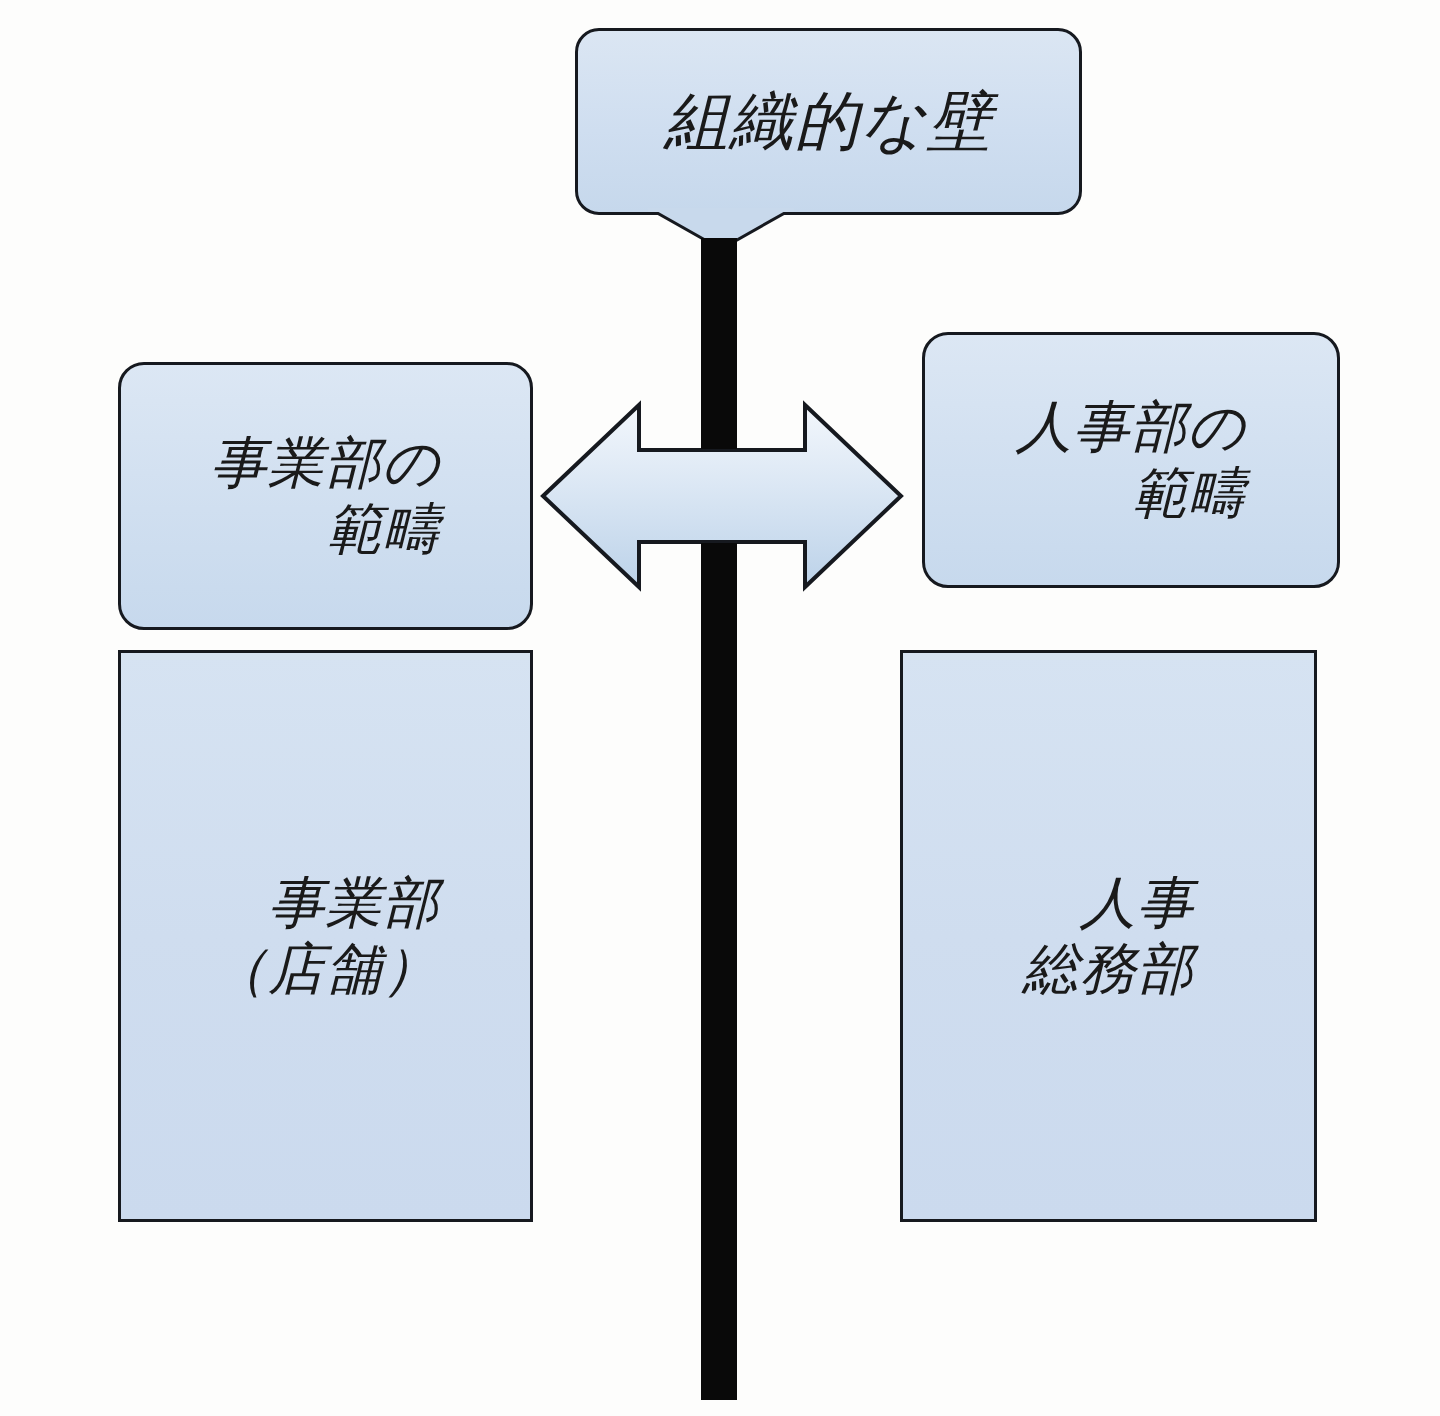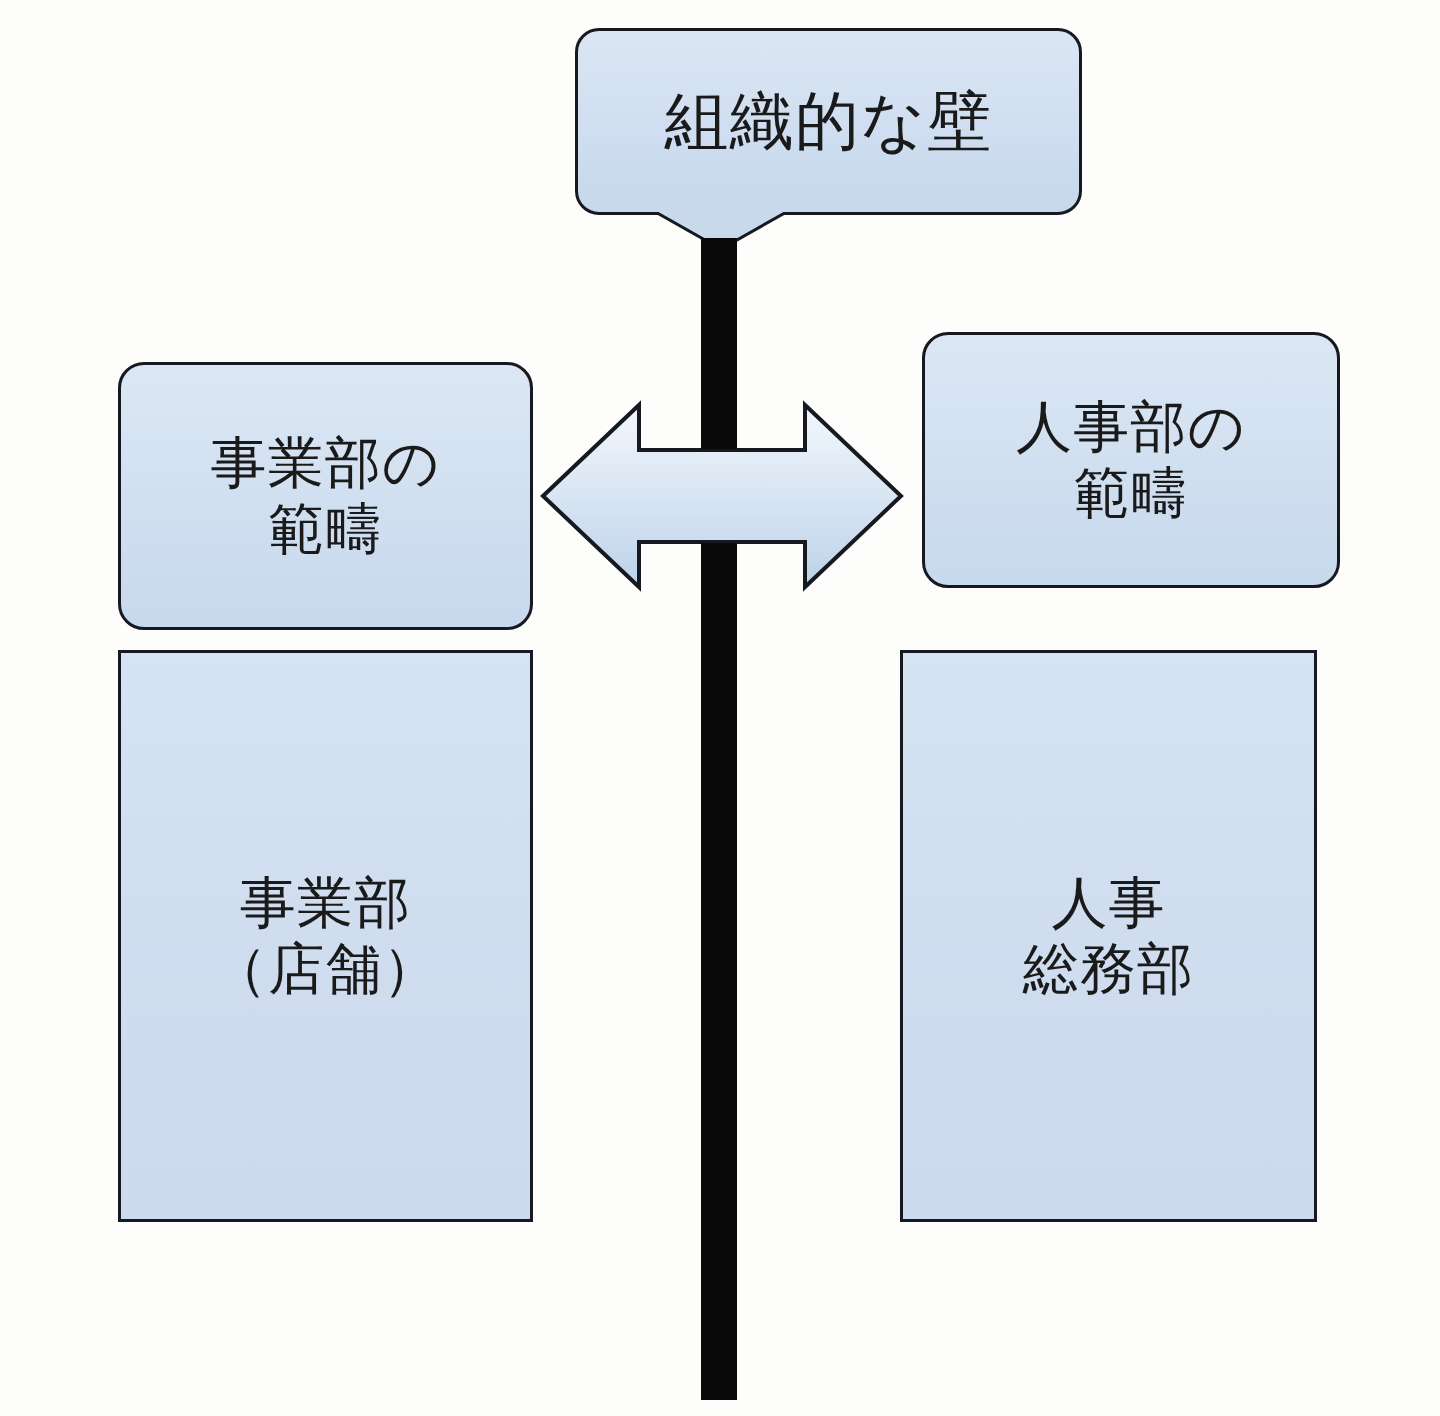--- a/index.html
+++ b/index.html
@@ -22,26 +22,27 @@
   .shape-text {
     position: absolute;
     left: 0;
     top: 0;
     width: 100%;
     height: 100%;
     display: flex;
     flex-direction: column;
     align-items: center;
     justify-content: center;
-    text-align: center;
+    text-align: right;
     color: #1a1a1a;
     line-height: 1.18;
     letter-spacing: 0.02em;
     white-space: pre-line;
     pointer-events: none;
+    font-style: italic;
   }
 
   
   #callout {
     position: absolute;
     left: 575px;
     top: 28px;
     width: 507px;
     height: 187px;
     border: 3px solid #16191f;

